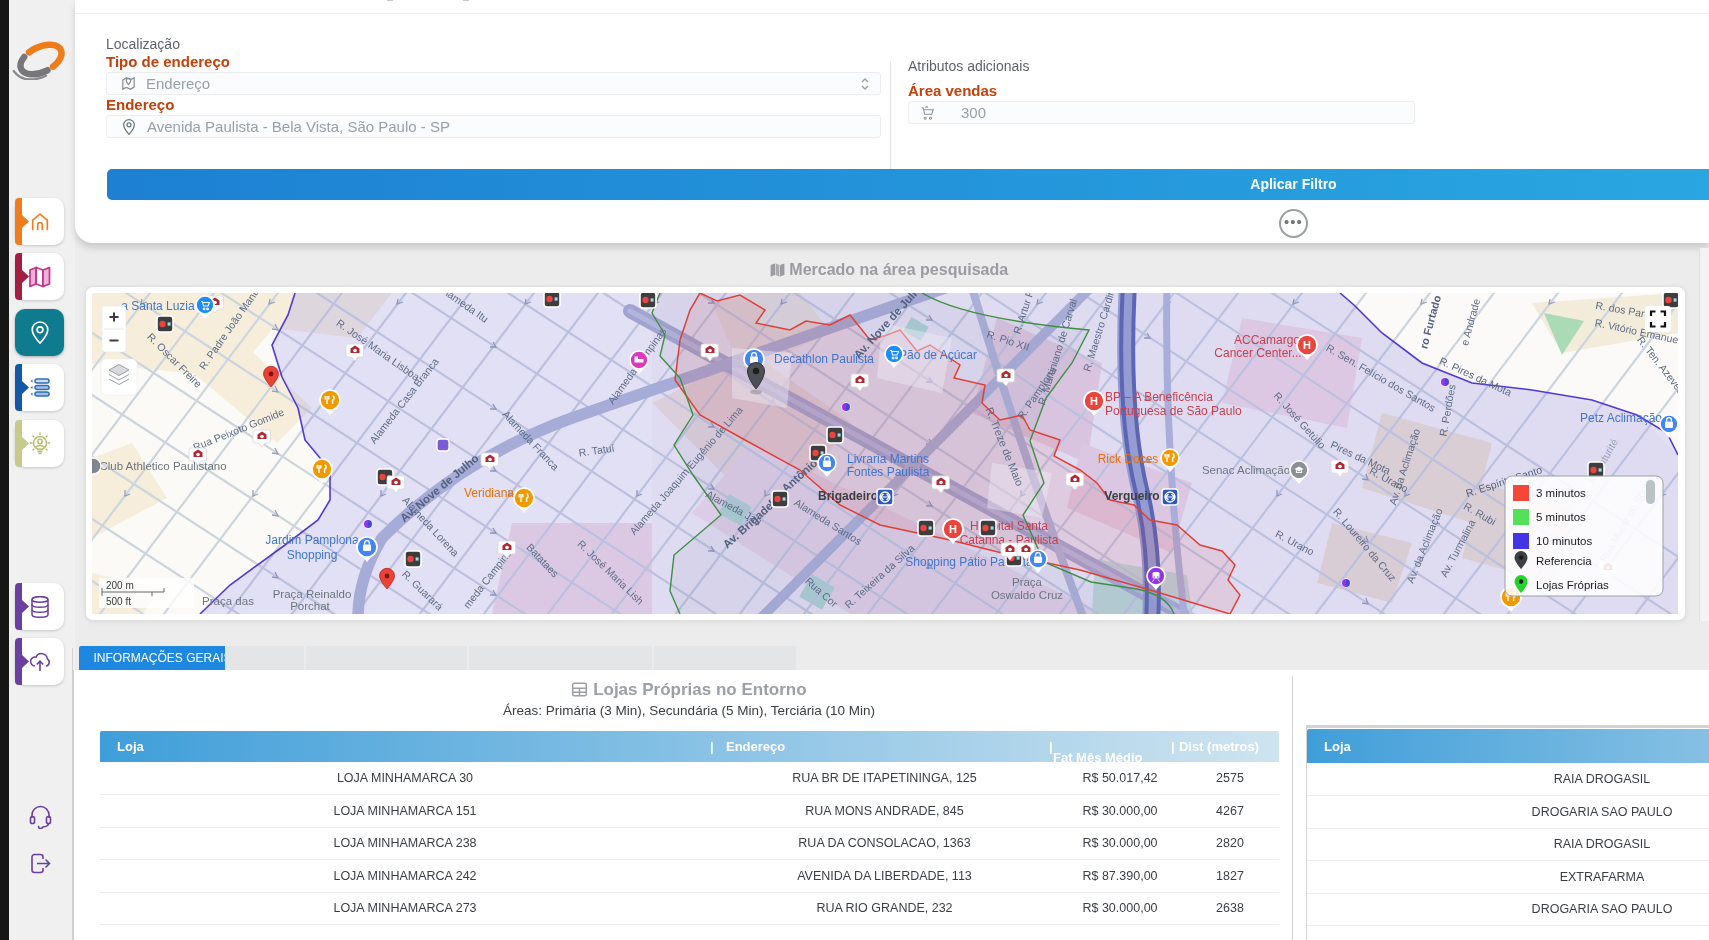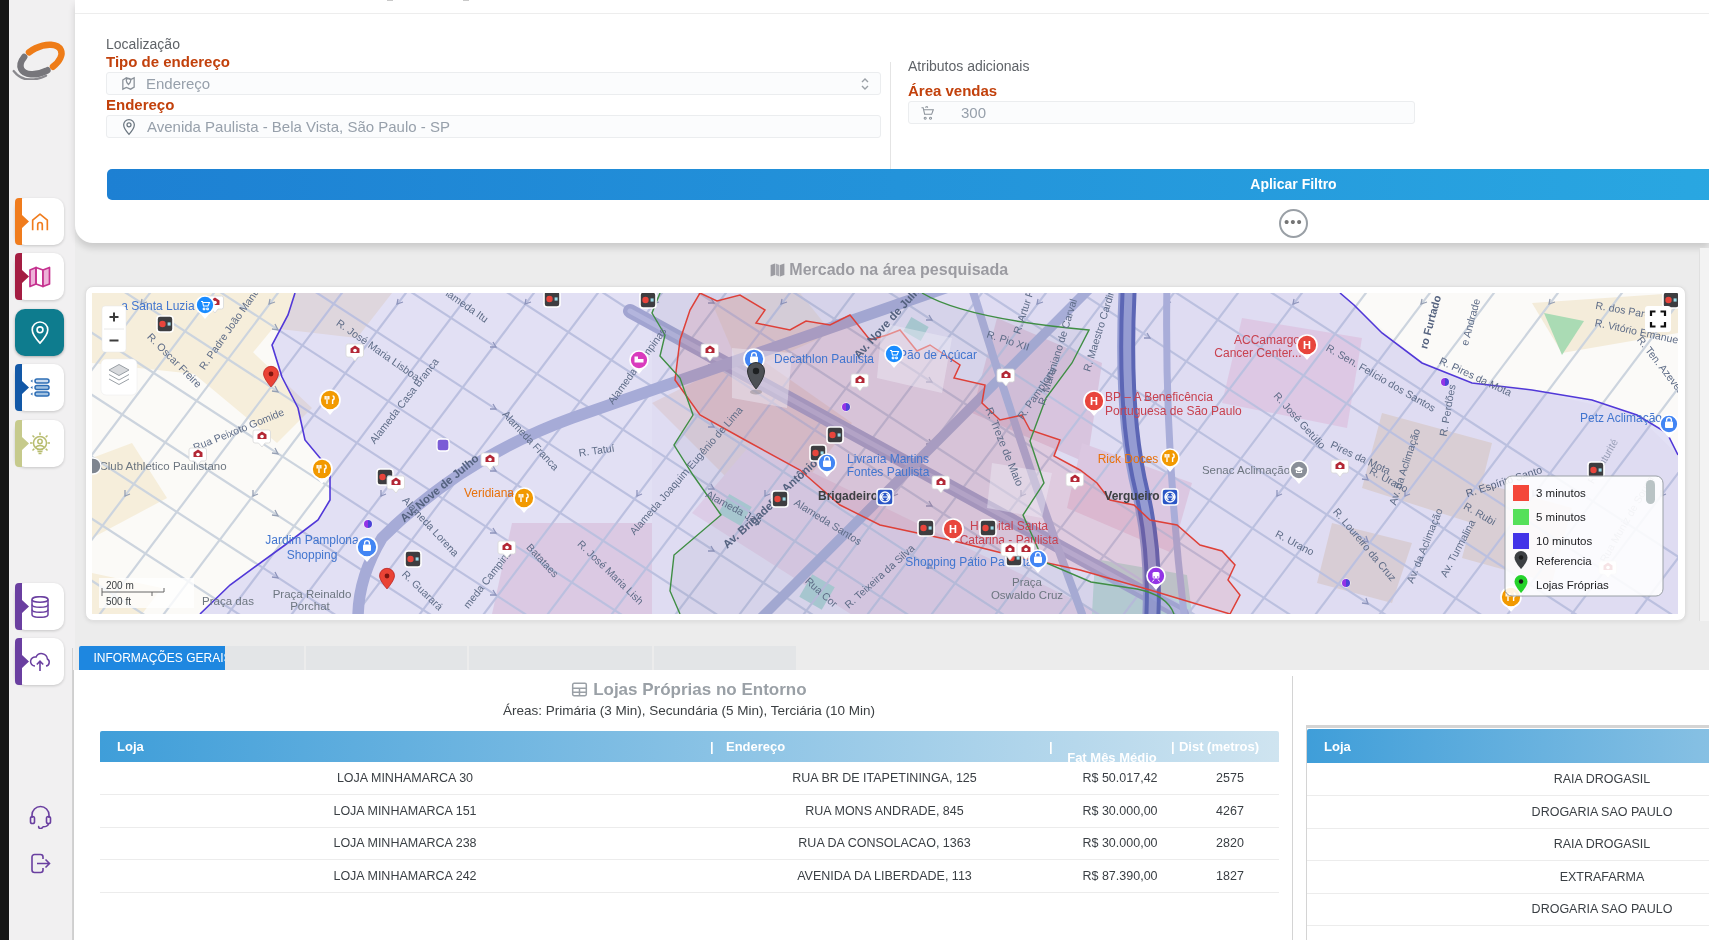--- a/index.html
+++ b/index.html
@@ -629,21 +629,21 @@
       <path d="M2 9 h20 M2 15 h20 M12 9 v11"></path>
     </svg> Lojas Próprias no Entorno</div>
 <div id="tblsub" class="abs">Áreas: Primária (3 Min), Secundária (5 Min), Terciária (10 Min)</div>
 
 <div class="abs" style="left:100px; top:731px; width:1179px;">
   <div class="tblhead" style="display:flex; align-items:center; border-radius:2px 2px 0 0;">
     <div style="width:610px; padding-left:17px;">Loja</div>
     <div style="width:4px;color:#fff;">|</div>
     <div style="width:335px; text-align:left; padding-left:12px;">Endereço</div>
     <div style="width:4px;color:#fff;">|</div>
-    <div style="width:118px; text-align:center;margin-top:21px;">Fat Mês Médio</div>
+    <div style="width:118px; text-align:left;margin-top:21px;">Fat Mês Médio</div>
     <div style="width:4px;color:#fff;">|</div>
     <div style="width:88px; text-align:center;">Dist (metros)</div>
   </div>
   <table style="width:1179px;">
     <tbody>
         <tr>
           <td style="width:610px;">LOJA MINHAMARCA 30</td>
           <td style="width:349px;">RUA BR DE ITAPETININGA, 125</td>
           <td style="width:122px;">R$ 50.017,42</td>
           <td>2575</td>
@@ -659,20 +659,26 @@
           <td>RUA DA CONSOLACAO, 1363</td>
           <td>R$ 30.000,00</td>
           <td>2820</td>
         </tr>
     <tr class="alt">
           <td>LOJA MINHAMARCA 242</td>
           <td>AVENIDA DA LIBERDADE, 113</td>
           <td>R$ 87.390,00</td>
           <td>1827</td>
         </tr>
+    <tr>
+          <td>LOJA MINHAMARCA 273</td>
+          <td>RUA RIO GRANDE, 232</td>
+          <td>R$ 30.000,00</td>
+          <td>2638</td>
+        </tr>
   </tbody>
     </table>
 </div>
 
 <div class="abs" style="left:1306px; top:725px; width:403px; height:3px; background:#d4d4d4;"></div>
 <div class="abs" style="left:1306px; top:725px; width:1px; height:215px; background:#d4d4d4;"></div>
 <div class="abs" style="left:1307px; top:729px; width:402px; overflow:hidden;">
   <div class="tblhead" style="width:590px; height:34px; display:flex; align-items:center; border-radius:2px 2px 0 0; background:linear-gradient(90deg,#3f9ed9,#a8d0e8);">
     <div style="padding-left:17px;">Loja</div>
   </div>

